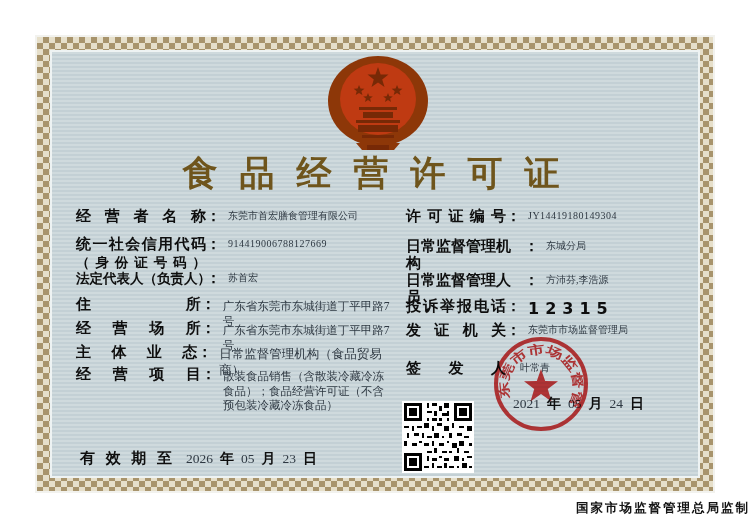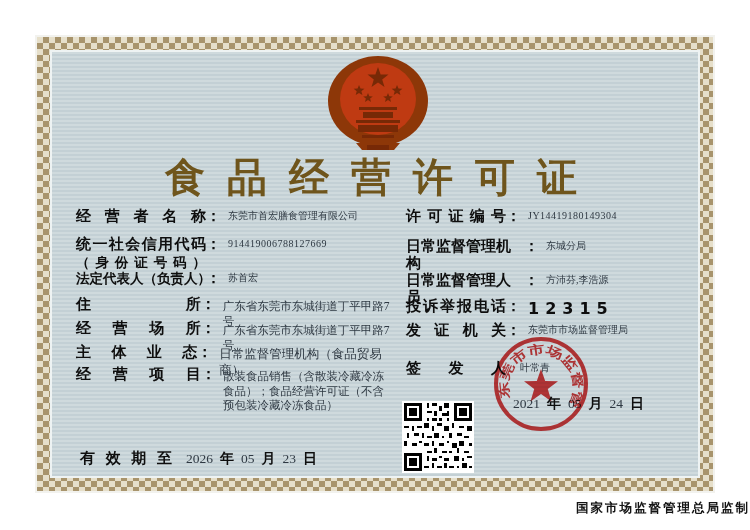--- a/index.html
+++ b/index.html
@@ -9,21 +9,21 @@
   .frame{position:absolute;left:37px;top:37px;width:676px;height:454px;
          background:repeating-conic-gradient(#a8946c 0% 25%, #e6dfca 0% 50%) 0 0/12px 12px;
          box-shadow:0 0 0 2px #f2f2ee;}
   
   .cert{position:absolute;left:13px;top:13px;right:13px;bottom:13px;
         background:repeating-linear-gradient(180deg,#cedadе 0 0);
         background:repeating-linear-gradient(180deg,#cfdadd 0 2px,#c3d0d5 2px 4px);
         border:2px solid #eef3f3;}
   .title{position:absolute;left:0;right:0;top:150px;text-align:center;
          font-family:"DejaVu Serif","Liberation Serif",serif;font-weight:bold;
-         font-size:40px;letter-spacing:22px;padding-left:14px;color:#6f551c;z-index:3;}
+         font-size:35px;letter-spacing:22px;padding-left:14px;color:#6f551c;z-index:3;}
   .emblem{position:absolute;left:326px;top:55px;z-index:3;}
   
   .row{position:absolute;display:flex;align-items:flex-start;z-index:4;}
   .lcol{left:76px;width:318px;}
   .rcol{left:406px;width:300px;}
   .lbl{font-weight:bold;color:#0e0e0e;font-size:15px;line-height:17px;}
   .char-justify{display:flex;justify-content:space-between;}
   .w130{width:130px;} .w118{width:118px;} .w100{width:100px;} .w92{width:92px;}
   .tight{font-size:13.5px;line-height:17px;}
   .lblblock{width:130px;display:flex;flex-direction:column;gap:1px;}

